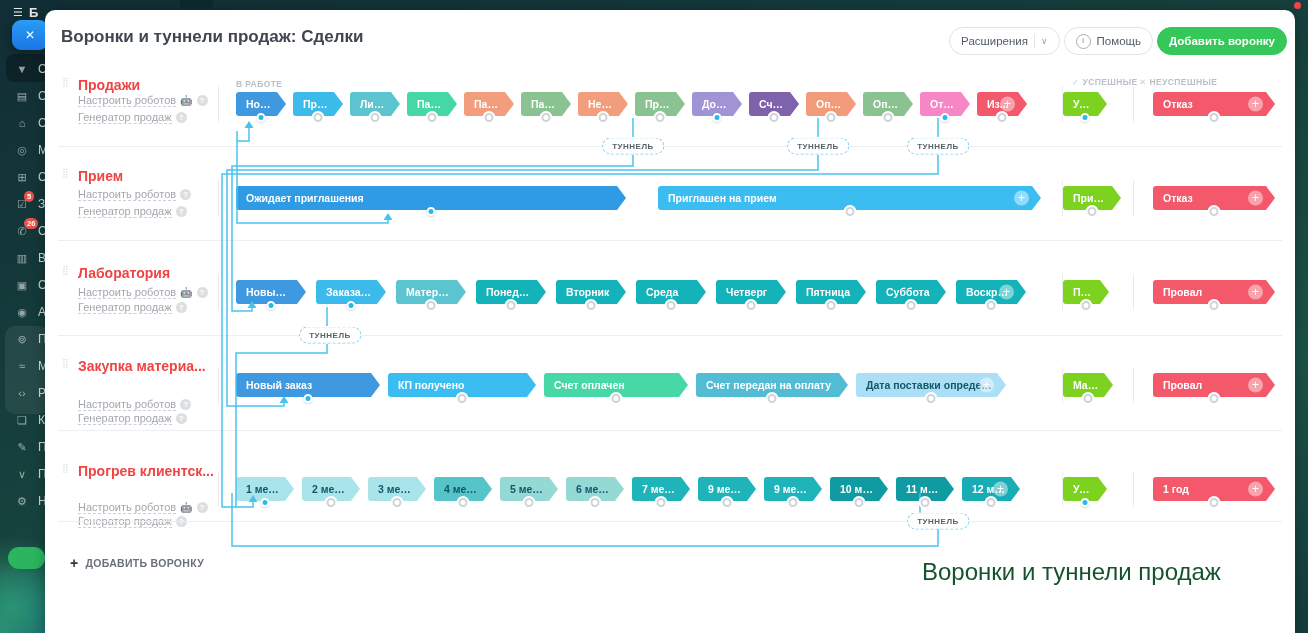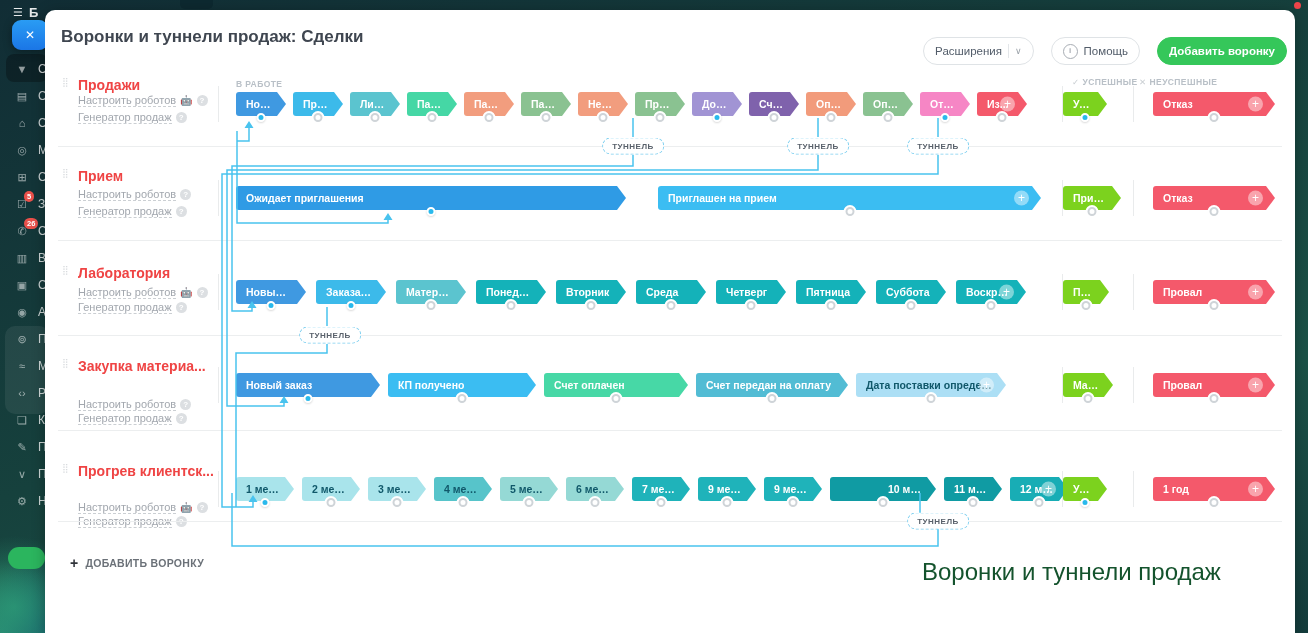--- a/index.html
+++ b/index.html
@@ -22,21 +22,21 @@
   .sb-group{position:absolute;left:5px;top:326px;width:44px;height:88px;background:rgba(255,255,255,.07);border-radius:10px}
   .sb-item{position:absolute;left:0;width:70px;height:22px;display:flex;align-items:center;gap:9px;padding-left:15px;color:rgba(255,255,255,.55);font-size:11px;white-space:nowrap;cursor:pointer}
   .sb-item .ltr{color:rgba(255,255,255,.78);font-size:12px}
   .sb-item .ic{position:relative;width:14px;text-align:center}
   .sb-badge{position:absolute;left:9px;top:-7px;background:#e8504a;color:#fff;border-radius:8px;font-size:7.5px;padding:1px 3px;font-weight:bold}
   .sb-green{position:absolute;left:8px;top:547px;width:37px;height:22px;border-radius:12px;background:#2bb55e}
 
   
   .panel{position:absolute;left:45px;top:10px;width:1250px;height:623px;background:#fff;border-radius:10px 10px 0 0;box-shadow:0 2px 14px rgba(0,0,0,.28)}
   .page-title{position:absolute;left:16px;top:17px;margin:0;font-size:17px;font-weight:bold;color:#3f4650;white-space:nowrap}
-  .hdr-buttons{position:absolute;right:8px;top:27px;display:flex;gap:17px;align-items:center}
+  .hdr-buttons{position:absolute;right:8px;top:17px;display:flex;gap:4px;align-items:center}
   .btn{height:28px;display:flex;align-items:center;gap:6px;padding:0 11px;border:1px solid #dfe3e6;border-radius:15px;background:#fff;font-size:11.5px;color:#525c69;cursor:pointer;font-family:inherit}
   .btn .vsep{width:1px;height:14px;background:#e3e6e9}
   .btn .chev{font-size:9px;color:#9aa1a8}
   .btn .info-i{width:13px;height:13px;border:1px solid #a8adb4;border-radius:50%;font-size:8px;line-height:12px;text-align:center;color:#a8adb4;font-weight:bold}
   .btn.green{background:#35c75a;border-color:#35c75a;color:#fff;font-weight:bold}
 
   
   .sep{position:absolute;left:13px;width:1224px;height:1px;background:#eceeef}
   .row{position:absolute;left:0;width:1250px}
   .drag{position:absolute;left:17px;font-size:9px;color:#d8dbde;cursor:grab}
@@ -526,21 +526,21 @@
             <div class="stage" style="width: 58px;">
               <div class="sbg" style="background: rgb(31, 179, 186);"></div>
               <span class="slabel">9 месяц</span>
               <span class="dot"></span>
             </div>
             <div class="stage" style="width: 58px;">
               <div class="sbg" style="background: rgb(31, 179, 186);"></div>
               <span class="slabel">9 месяц</span>
               <span class="dot"></span>
             </div>
-            <div class="stage" style="width: 58px; padding-left: 48px;">
+            <div class="stage" style="width: 58px;">
               <div class="sbg" style="background: rgb(16, 155, 163);"></div>
               <span class="slabel">10 месяц</span>
               <span class="dot"></span>
             </div>
             <div class="stage" style="width: 58px;">
               <div class="sbg" style="background: rgb(16, 155, 163);"></div>
               <span class="slabel">11 месяц</span>
               <span class="dot"></span>
             </div>
             <div class="stage" style="width: 58px;">

